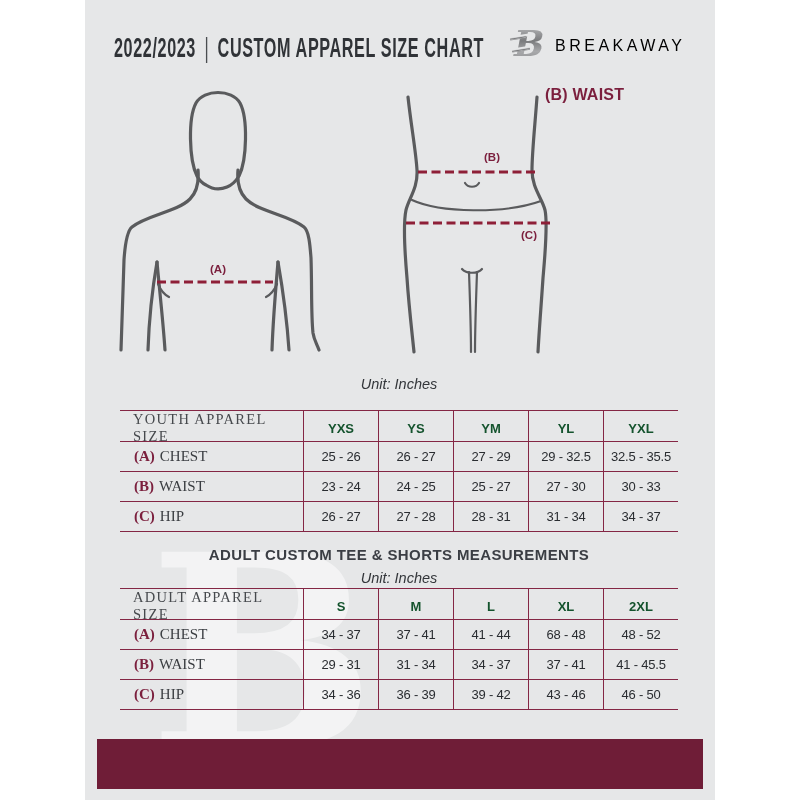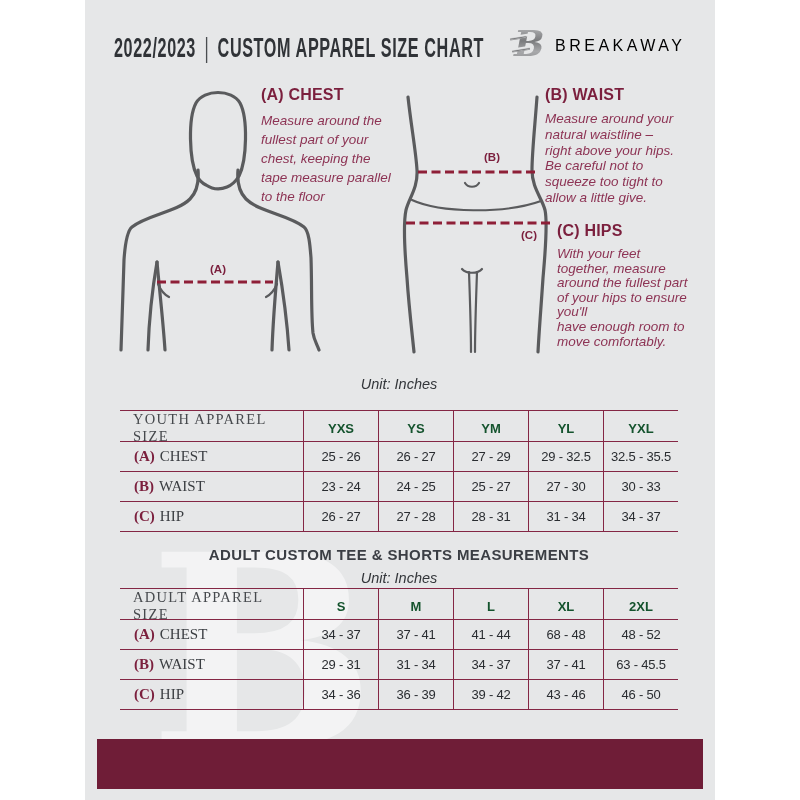--- a/index.html
+++ b/index.html
@@ -137,46 +137,22 @@
       <path class="thin" d="M 392 272 C 391 300 390 330 390 352"></path>
       <path class="dash" d="M 333 172 L 452 172"></path>
       <path class="dash" d="M 321 223 L 466 223"></path>
     </g>
   </svg>
 
   <div class="abs fig-label z1" style="left:120px;top:263px;">(A)</div>
   <div class="abs fig-label z1" style="left:394px;top:151px;">(B)</div>
   <div class="abs fig-label z1" style="left:431px;top:229px;">(C)</div>
 
-  <div class="abs instr instr-a z1">
-    <h3>(A) CHEST</h3>
-    <p>Measure around the
-fullest part of your
-chest, keeping the
-tape measure parallel
-to the floor</p>
-  </div>
   <div class="abs instr instr-b z1">
     <h3>(B) WAIST</h3>
-    <p>Measure around your
-natural waistline –
-right above your hips.
-Be careful not to
-squeeze too tight to
-allow a little give.</p>
-  </div>
-  <div class="abs instr instr-c z1">
-    <h3>(C) HIPS</h3>
-    <p>With your feet
-together, measure
-around the fullest part
-of your hips to ensure
-you'll
-have enough room to
-move comfortably.</p>
   </div>
 
   <div class="abs section-head youth-head z1">
     <div class="unit">Unit: Inches</div>
   </div>
   <div class="abs stable youth-table z1">
       <div class="trow thead">
         <div class="tcell label-h">YOUTH APPAREL SIZE</div>
         <div class="tcell size-h">YXS</div>
         <div class="tcell size-h">YS</div>
@@ -245,21 +221,21 @@
       </div>
       <div class="trow">
         <div class="tcell rowlabel">
           <span class="prefix">(B)</span>
           <span>WAIST</span>
         </div>
         <div class="tcell val">29 - 31</div>
         <div class="tcell val">31 - 34</div>
         <div class="tcell val">34 - 37</div>
         <div class="tcell val">37 - 41</div>
-        <div class="tcell val">63 - 45.5</div>
+        <div class="tcell val">41 - 45.5</div>
       </div>
       <div class="trow">
         <div class="tcell rowlabel">
           <span class="prefix">(C)</span>
           <span>HIP</span>
         </div>
         <div class="tcell val">34 - 36</div>
         <div class="tcell val">36 - 39</div>
         <div class="tcell val">39 - 42</div>
         <div class="tcell val">43 - 46</div>

